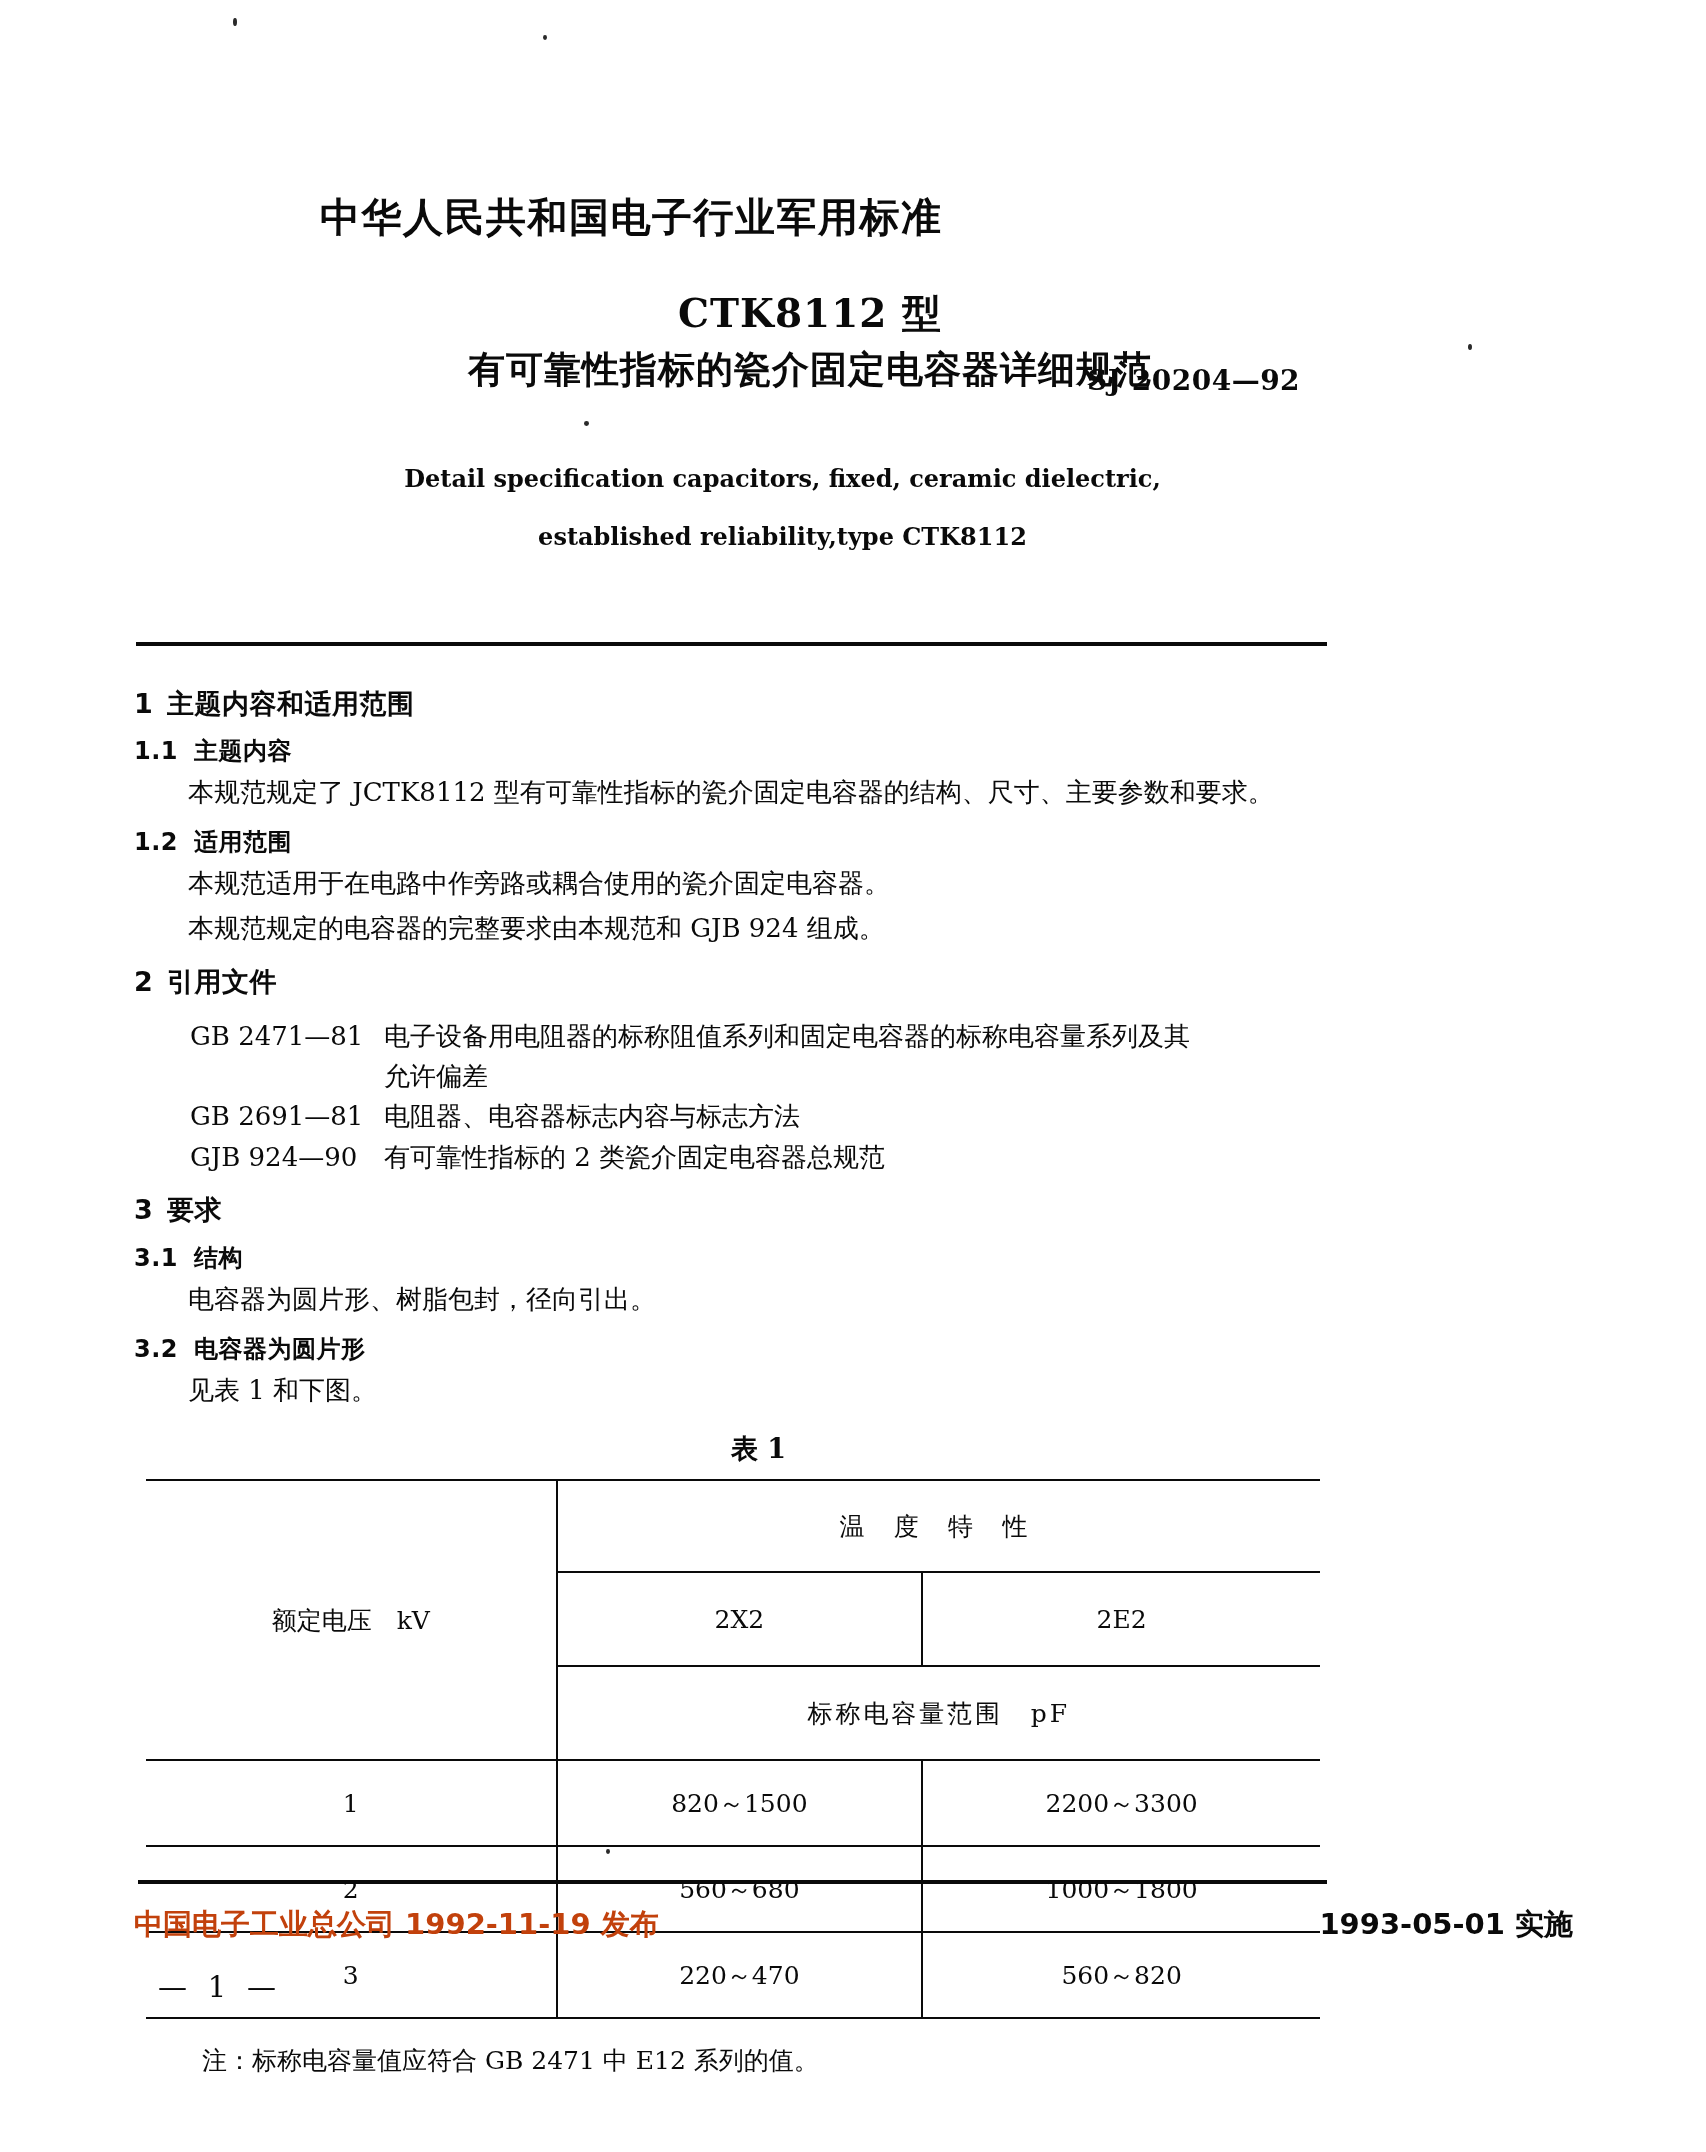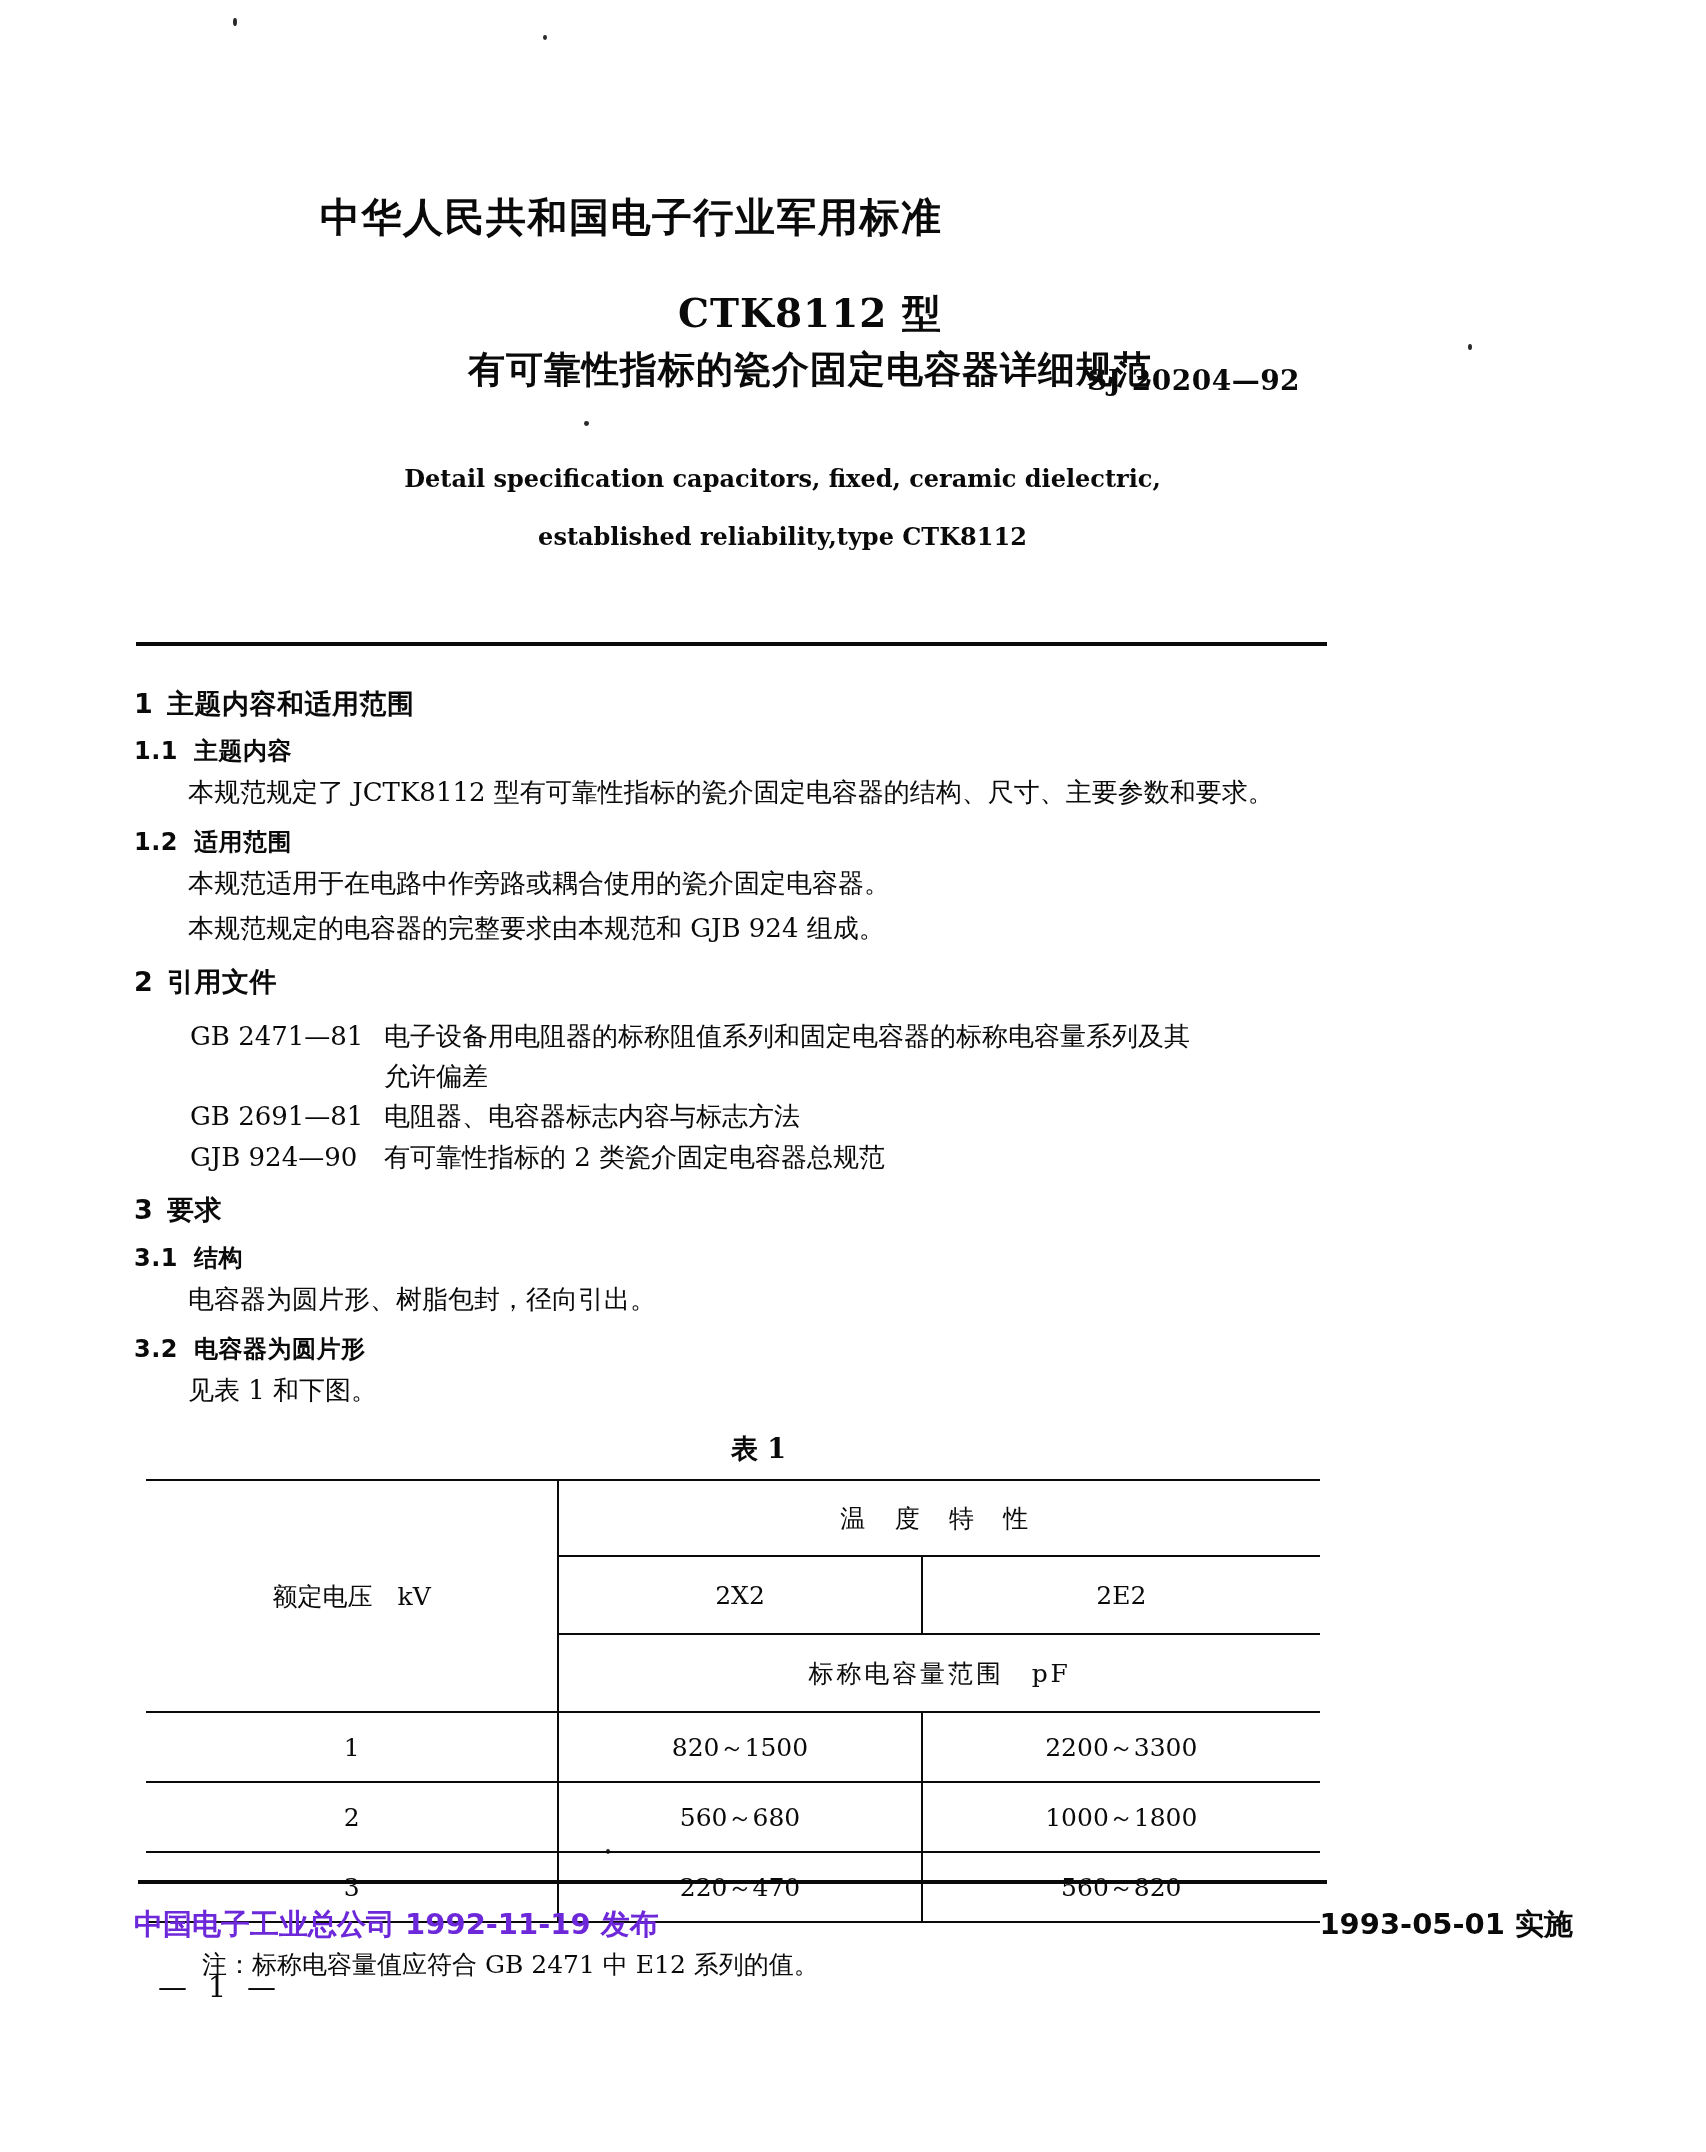--- a/index.html
+++ b/index.html
@@ -186,21 +186,21 @@
   table.spec {
     border-collapse: collapse;
     margin: 11.6px 0 0 146px;
     width: 1174px;
     font-family: "DejaVu Serif", "Liberation Serif", serif;
     font-size: 25px;
     color: #0a0a0a;
   }
   table.spec td {
     text-align: center;
-    padding: 8px;
+    padding: 16px;
     vertical-align: middle;
   }
   .b-top    { border-top: 2.9px solid #0a0a0a; }
   .b-bottom { border-bottom: 2.9px solid #0a0a0a; }
   .b-left   { border-left: 2.9px solid #0a0a0a; }
   .cell-tall  { height: 58px; }
   .cell-mid   { height: 60px; }
   .cell-row   { height: 52px; }
   .spaced { letter-spacing: 10.7px; }
   .spaced-sm { letter-spacing: 2.9px; }
@@ -224,21 +224,21 @@
     margin: 0 134px;
     height: 47px;
   }
   .footer-left {
     position: absolute;
     left: 0;
     top: 0;
     font-family: "DejaVu Sans", "Liberation Sans", sans-serif;
     font-weight: bold;
     font-size: 29px;
-    color: #6d28d9;
+    color: #c2410c;
     white-space: nowrap;
   }
   .footer-right {
     position: absolute;
     right: 0;
     top: 0;
     font-family: "DejaVu Sans", "Liberation Sans", sans-serif;
     font-weight: bold;
     font-size: 29px;
     color: #0a0a0a;

